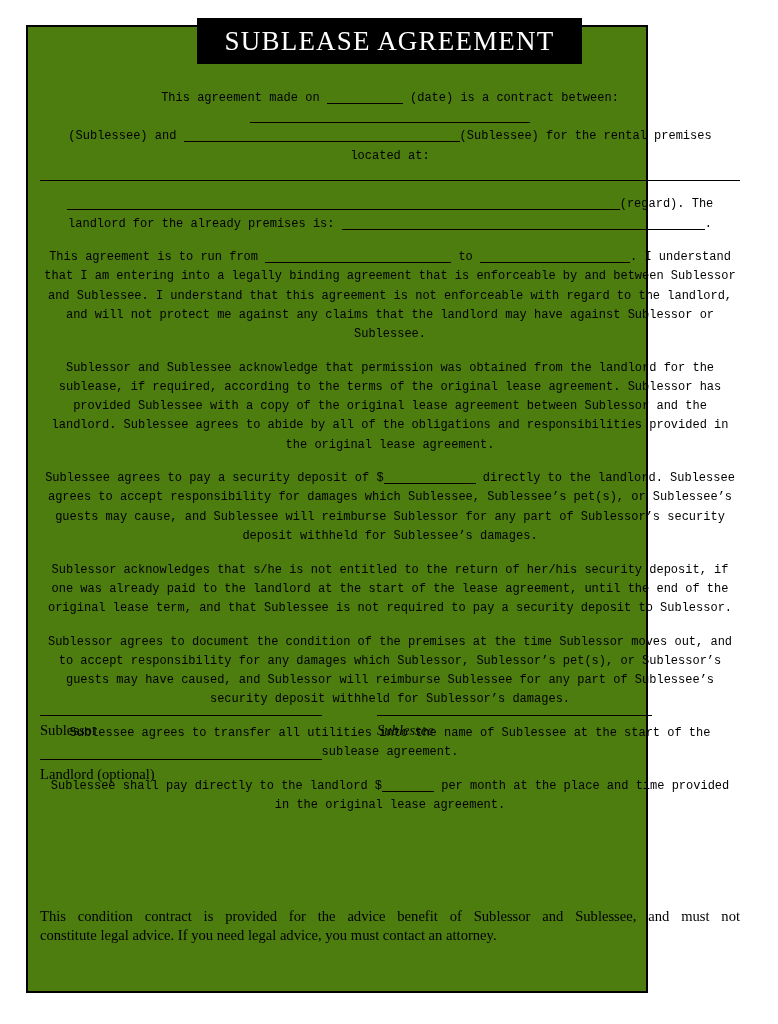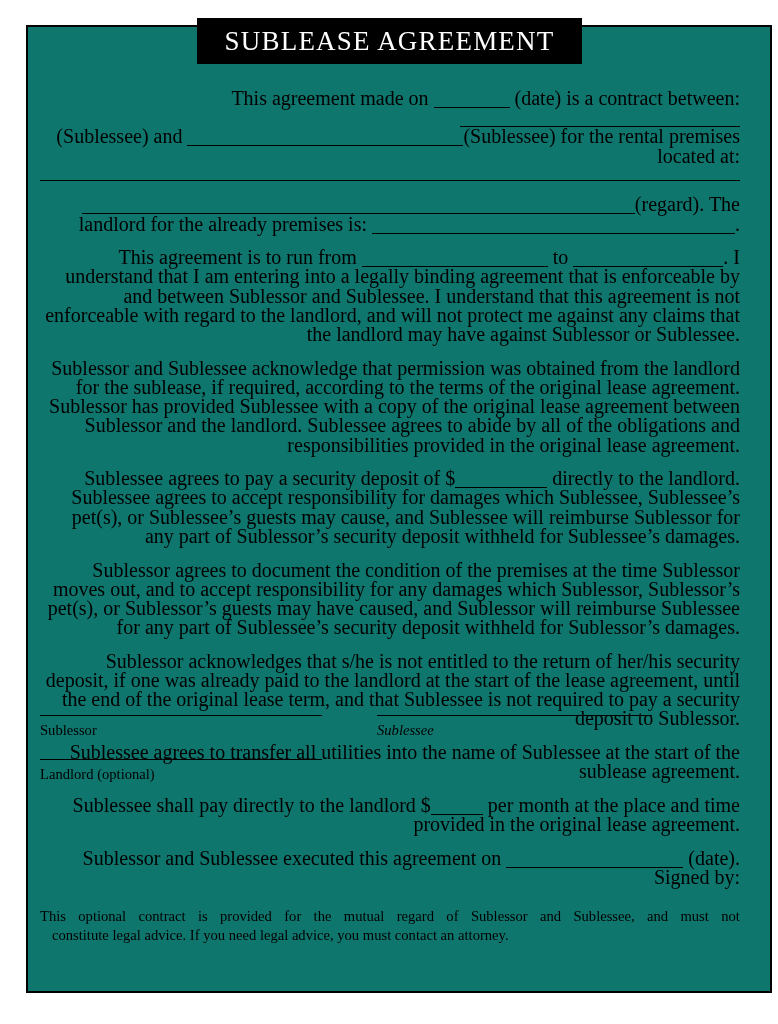--- a/index.html
+++ b/index.html
@@ -13,25 +13,25 @@
     height: 1024px;
     font-family: "Liberation Serif", "DejaVu Serif", serif;
     color: #000000;
     overflow: hidden;
   }
 
   #page {
     position: absolute;
     left: 26px;
     top: 25px;
-    width: 746px;
+    width: 622px;
     height: 968px;
     border: 2px solid #000000;
     box-sizing: border-box;
-    background: #0f766e;
+    background: #4d7c0f;
   }
 
   
   #title-banner {
     position: absolute;
     left: 169px;
     top: -9px;
     width: 385px;
     height: 46px;
     background: #000000;
@@ -50,23 +50,24 @@
   
   #body-content {
     position: absolute;
     left: 12px;
     top: 62px;
     width: 700px;
   }
 
   p.para {
     margin: 0 0 14.5px 0;
-    font-size: 20px;
+    font-size: 12px;
     line-height: 19.2px;
-    text-align: right;
+    text-align: center;
+    font-family: Liberation Mono, monospace;
   }
   p.tight { margin-bottom: 0; }
 
   
   .blank {
     display: inline-block;
     border-bottom: 1.4px solid #000000;
     vertical-align: -3px;
     height: 12px;
   }
@@ -128,21 +129,21 @@
   #footer-note {
     position: absolute;
     left: 12px;
     top: 880px;
     width: 700px;
     font-size: 14.6px;
     line-height: 19.2px;
     text-align: justify;
     text-justify: inter-word;
   }
-  #footer-note .last-line { text-align: left; margin-left: 12px; }
+  #footer-note .last-line { text-align: left; }
 </style>
 </head>
 <body>
 
 <div id="page">
 
   <div id="title-banner">
     <span class="title-text">SUBLEASE AGREEMENT</span>
   </div>
 
@@ -153,29 +154,28 @@
     <div class="addr-line"></div>
 
     <p class="para"><span class="blank b-addr-2"></span><span>(regard).  The</span><br><span>landlord for the already premises is:</span> <span class="blank b-landlord"></span><span>.</span></p>
 
     <p class="para"><span>This agreement is to run from</span> <span class="blank b-from"></span> <span>to</span> <span class="blank b-to"></span><span>.  I understand that I am entering into a legally binding agreement that is enforceable by and between Sublessor and Sublessee.  I understand that this agreement is not enforceable with regard to the landlord, and will not protect me against any claims that the landlord may have against Sublessor or Sublessee.</span></p>
 
     <p class="para">Sublessor and Sublessee acknowledge that permission was obtained from the landlord for the sublease, if required, according to the terms of the original lease agreement.  Sublessor has provided Sublessee with a copy of the original lease agreement between Sublessor and the landlord.  Sublessee agrees to abide by all of the obligations and responsibilities provided in the original lease agreement.</p>
 
     <p class="para"><span>Sublessee agrees to pay a security deposit of $</span><span class="blank b-deposit"></span> <span>directly to the landlord.  Sublessee agrees to accept responsibility for damages which Sublessee, Sublessee’s pet(s), or Sublessee’s guests may cause, and Sublessee will reimburse Sublessor for any part of Sublessor’s security deposit withheld for Sublessee’s damages.</span></p>
 
+    <p class="para">Sublessor acknowledges that s/he is not entitled to the return of her/his security deposit, if one was already paid to the landlord at the start of the lease agreement, until the end of the original lease term, and that Sublessee is not required to pay a security deposit to Sublessor.</p>
+
     <p class="para">Sublessor agrees to document the condition of the premises at the time Sublessor moves out, and to accept responsibility for any damages which Sublessor, Sublessor’s pet(s), or Sublessor’s guests may have caused, and Sublessor will reimburse Sublessee for any part of Sublessee’s security deposit withheld for Sublessor’s damages.</p>
 
-    <p class="para">Sublessor acknowledges that s/he is not entitled to the return of her/his security deposit, if one was already paid to the landlord at the start of the lease agreement, until the end of the original lease term, and that Sublessee is not required to pay a security deposit to Sublessor.</p>
-
     <p class="para">Sublessee agrees to transfer all utilities into the name of Sublessee at the start of the sublease agreement.</p>
 
     <p class="para"><span>Sublessee shall pay directly to the landlord $</span><span class="blank b-rent"></span> <span>per month at the place and time provided in the original lease agreement.</span></p>
 
-    <p class="para tight"><span>Sublessor and Sublessee executed this agreement on</span> <span class="blank b-execdate"></span> <span>(date).  Signed by:</span></p>
 
   </div>
 
   <div id="signature-block">
     <div class="sig-row">
       <div class="sig-col left">
         <div class="sig-rule"></div>
         <div class="sig-label">Sublessor</div>
       </div>
       <div class="sig-col right">
@@ -187,28 +187,28 @@
 
   <div id="landlord-row">
     <div class="sig-rule"></div>
     <div class="sig-label">Landlord (optional)</div>
   </div>
 
   <div id="footer-note">
     <div class="justify-line" style="text-align: justify; display: flex; justify-content: space-between; white-space: nowrap;">
       <span style="display: flex; width: 100%; justify-content: space-between;">
           <span>This</span> 
-          <span>optional</span> 
+          <span>condition</span> 
           <span>contract</span> 
           <span>is</span> 
           <span>provided</span> 
           <span>for</span> 
           <span>the</span> 
-          <span>mutual</span> 
-          <span>regard</span> 
+          <span>advice</span> 
+          <span>benefit</span> 
           <span>of</span> 
           <span>Sublessor</span> 
           <span>and</span> 
           <span>Sublessee,</span> 
           <span>and</span> 
           <span>must</span> 
           <span>not</span>
         </span>
     </div>
     <div class="last-line">

